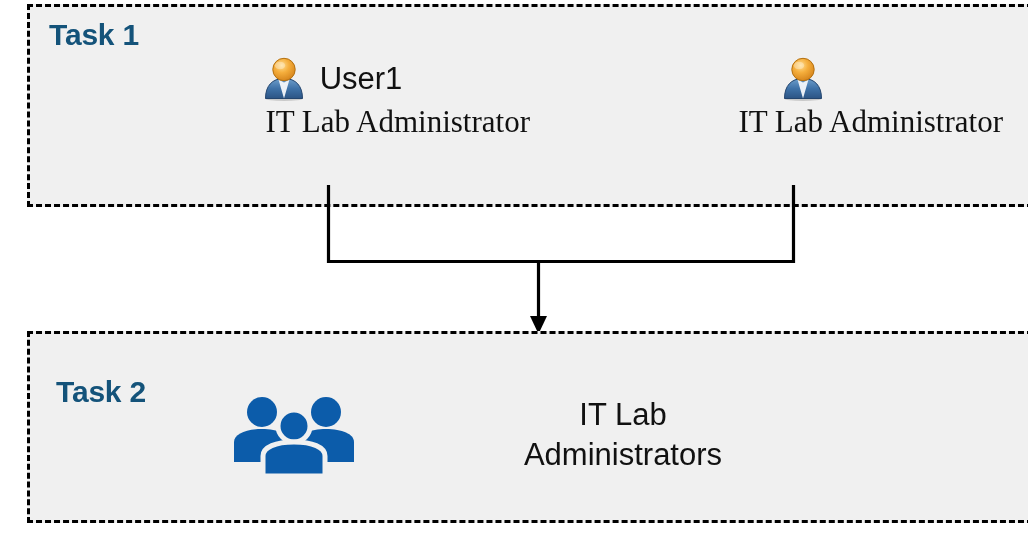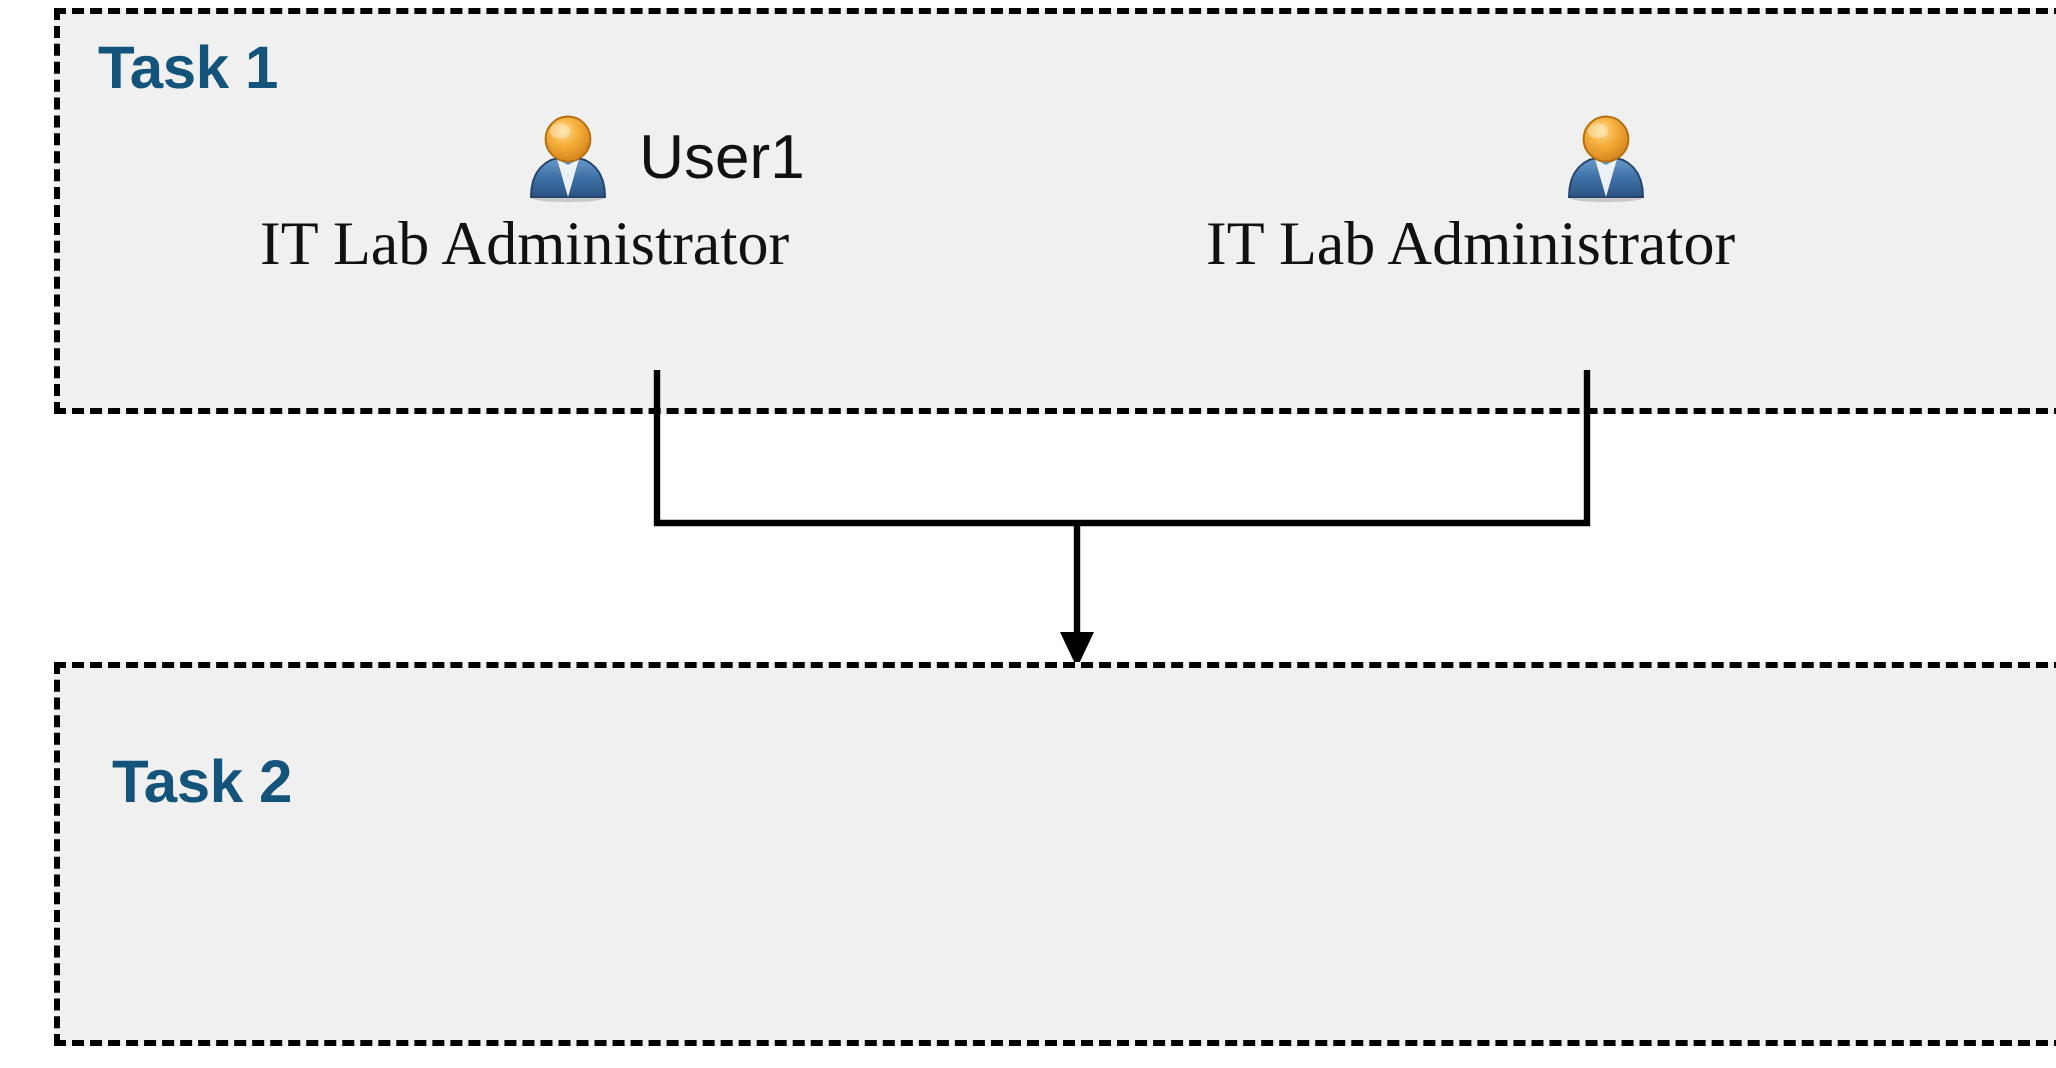--- a/index.html
+++ b/index.html
@@ -55,21 +55,21 @@
     letter-spacing: -0.2px;
     line-height: 1;
     white-space: nowrap;
   }
   #task1-label { left: 29px; top: 20px; }
   #task2-label { left: 36px; top: 377px; }
 
   
   .person {
     position: absolute;
-    text-align: left;
+    text-align: right;
     color: #111111;
     font-size: 31px;
     line-height: 1.30;
     white-space: nowrap;
   }
   #person-user1  { left: 110px; top: 56px; width: 400px; }
   #person-guest  { left: 583px; top: 56px; width: 400px; }
 
   .person-line1 {
     display: flex;
@@ -190,14 +190,33 @@
       <path d="M308.5 185 L308.5 261.5 L773.5 261.5 L773.5 185"></path>
       <path d="M518.5 261.5 L518.5 324"></path>
     </g>
     <polygon points="518.5,334 510.0,316 527.0,316" fill="#000000"></polygon>
   </svg>
 
   <div id="task2-box" class="task-box"></div>
 
   <div id="task2-label" class="task-label">Task 2</div>
 
+  <div id="group-block">
+    <svg class="group-icon" viewBox="0 0 128 86">
+      <g fill="#0c5caa">
+
+        <circle cx="32" cy="20" r="15"></circle>
+        <path d="M4 70 L4 50 C4 42 16 37 32 37 C48 37 60 42 60 50 L60 70 Z"></path>
+
+        <circle cx="96" cy="20" r="15"></circle>
+        <path d="M68 70 L68 50 C68 42 80 37 96 37 C112 37 124 42 124 50 L124 70 Z"></path>
+
+        <circle cx="64" cy="34" r="16" stroke="#f0f0f0" stroke-width="5"></circle>
+        <path d="M33 84 L33 64 C33 55 46 50 64 50 C82 50 95 55 95 64 L95 84 Z" stroke="#f0f0f0" stroke-width="5"></path>
+      </g>
+    </svg>
+    <div id="group-name">
+      <div>IT Lab</div>
+      <div>Administrators</div>
+    </div>
+  </div>
 
 </div>
 
 </body></html>

